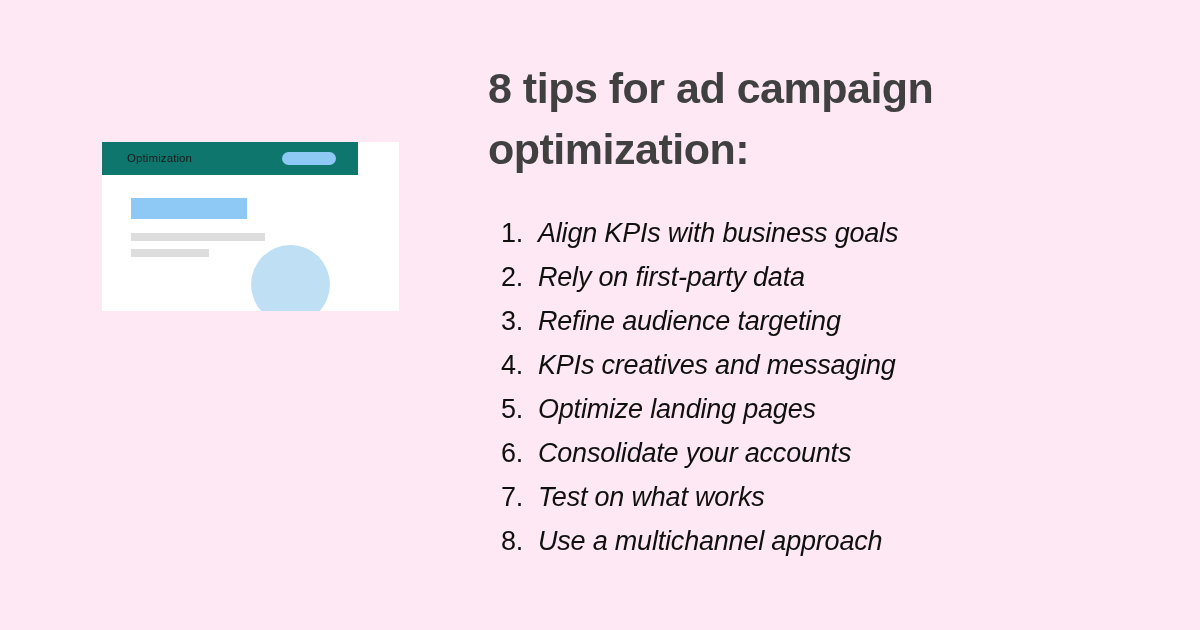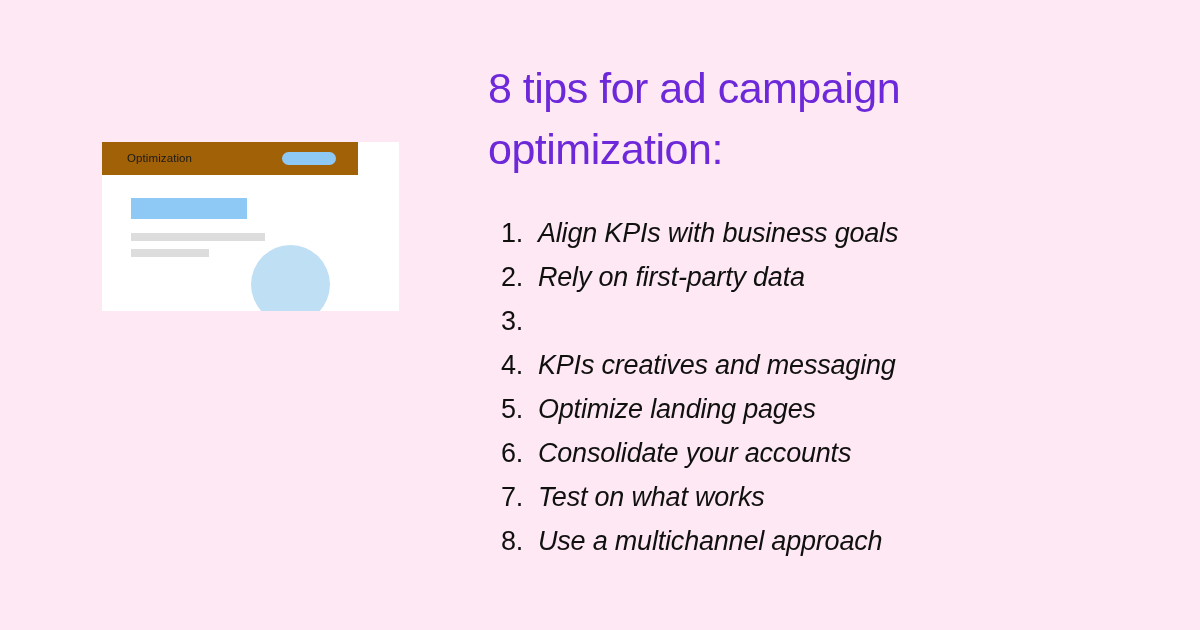--- a/index.html
+++ b/index.html
@@ -34,21 +34,21 @@
     background: #ffffff;
     overflow: hidden;
   }
 
   .illus-header {
     position: absolute;
     left: 0;
     top: 0;
     width: 256px;
     height: 33px;
-    background: #a16207;
+    background: #0f766e;
   }
 
   .illus-header-title {
     position: absolute;
     left: 25px;
     top: 8px;
     font-size: 11.5px;
     line-height: 16px;
     color: #1a1a1a;
     letter-spacing: 0.1px;
@@ -106,22 +106,22 @@
   .content {
     position: absolute;
     left: 488px;
     top: 58px;
     width: 660px;
   }
 
   .headline {
     font-size: 43px;
     line-height: 61px;
-    font-weight: 400;
-    color: #6d28d9;
+    font-weight: 700;
+    color: #404040;
     letter-spacing: -0.5px;
     width: 540px;
   }
 
   .tips-list {
     position: absolute;
     left: 13px;
     top: 153px;
     width: 620px;
     list-style: none;
@@ -177,20 +177,21 @@
         <span class="tip-text">Align KPIs with business goals</span>
       </li>
 
       <li class="tip-item">
         <span class="tip-num">2.</span>
         <span class="tip-text">Rely on first-party data</span>
       </li>
 
       <li class="tip-item">
         <span class="tip-num">3.</span>
+        <span class="tip-text">Refine audience targeting</span>
       </li>
 
       <li class="tip-item">
         <span class="tip-num">4.</span>
         <span class="tip-text">KPIs creatives and messaging</span>
       </li>
 
       <li class="tip-item">
         <span class="tip-num">5.</span>
         <span class="tip-text">Optimize landing pages</span>

